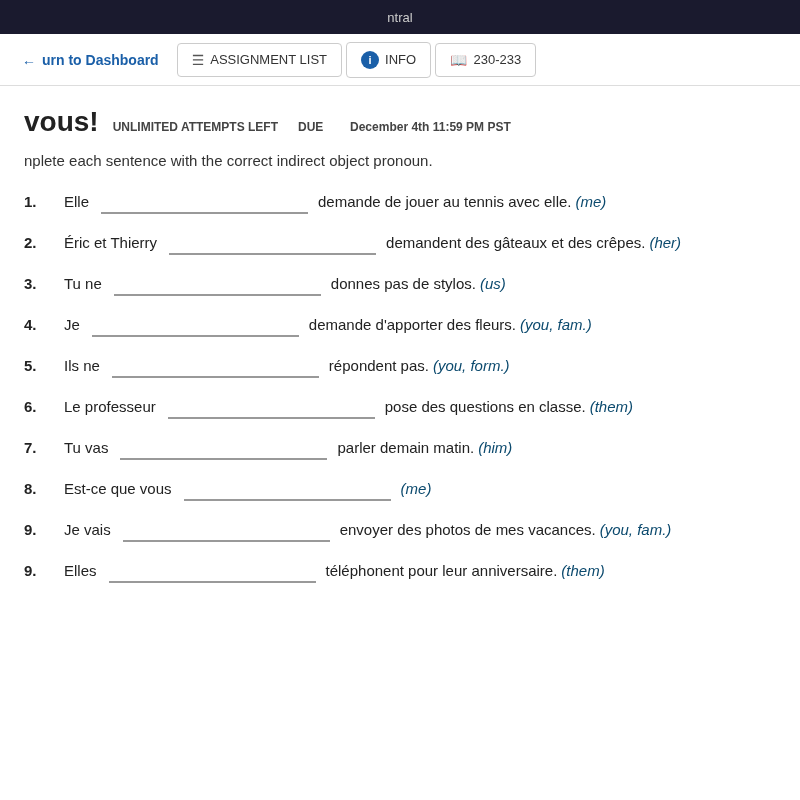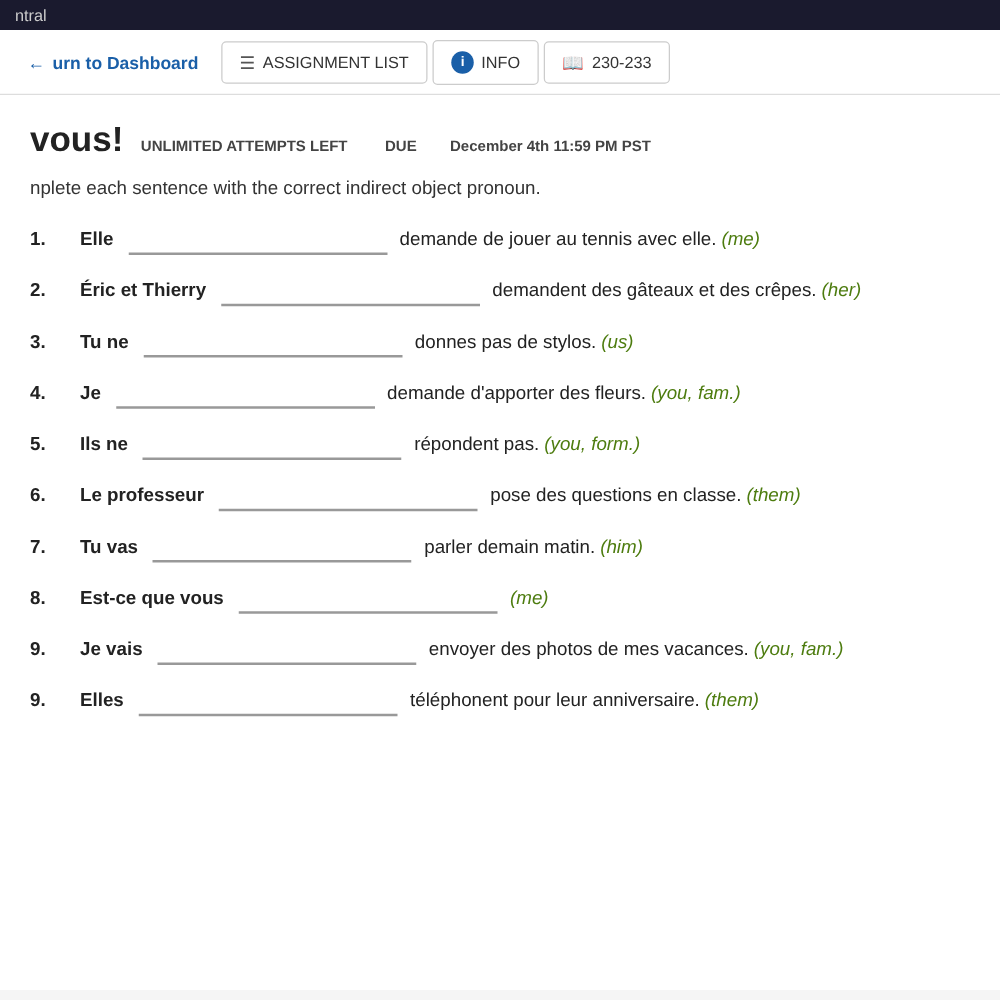--- a/index.html
+++ b/index.html
@@ -7,24 +7,25 @@
       font-family: Arial, sans-serif;
       background: #f5f5f5;
       width: 800px;
       min-height: 800px;
       overflow-x: hidden;
     }
 
     
     .top-bar {
       background: #1a1a2e;
-      height: 24px;
+      height: 34px;
       display: flex;
       align-items: center;
       padding: 0 12px;
+      justify-content: center;
     }
     .top-bar-title {
       color: #ccc;
       font-size: 13px;
     }
 
     
     .nav-bar {
       background: #ffffff;
       border-bottom: 1px solid #ddd;
@@ -102,21 +103,20 @@
     .assignment-title {
       font-size: 28px;
       font-weight: bold;
       color: #222;
     }
     .assignment-meta {
       font-size: 13px;
       color: #555;
       display: flex;
       align-items: flex-start;
-      gap: 10px;
     }
     .meta-attempts {
       font-weight: 600;
       color: #444;
       font-size: 12px;
     }
     .meta-due {
       font-size: 12px;
       color: #444;
     }
@@ -148,39 +148,38 @@
     .q-number {
       min-width: 40px;
       font-weight: bold;
       font-size: 15px;
       color: #222;
       flex-shrink: 0;
     }
     .q-prefix {
       white-space: nowrap;
       margin-right: 6px;
-      font-weight: bold;
     }
     .q-input {
       border: none;
       border-bottom: 2px solid #999;
       outline: none;
       font-size: 15px;
       padding: 2px 4px;
       background: transparent;
       min-width: 140px;
       margin: 0 6px;
     }
     .q-suffix {
       white-space: nowrap;
       margin-left: 4px;
     }
     .q-hint {
       font-style: italic;
-      color: #4d7c0f;
+      color: #0c4a6e;
       margin-left: 4px;
     }
   </style>
 </head>
 <body>
 
 <div class="top-bar">
   <span class="top-bar-title">ntral</span>
 </div>
 

